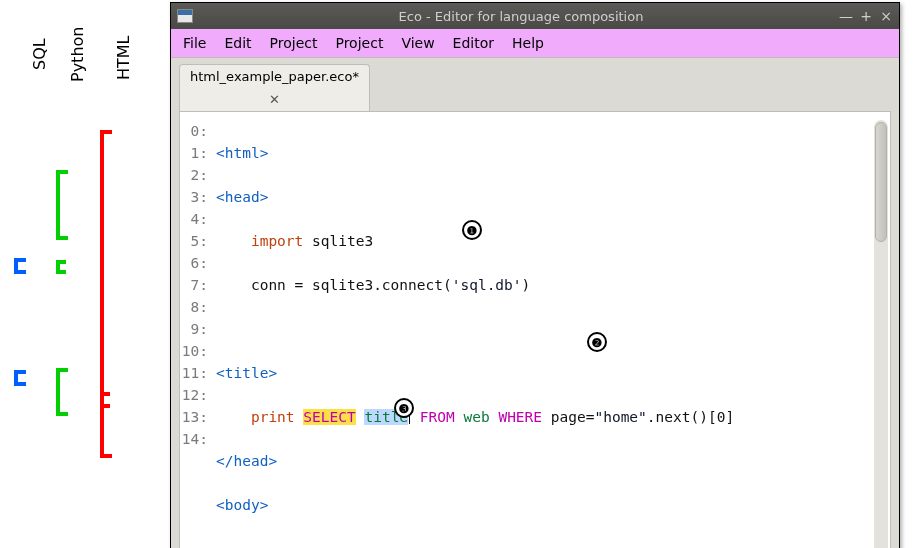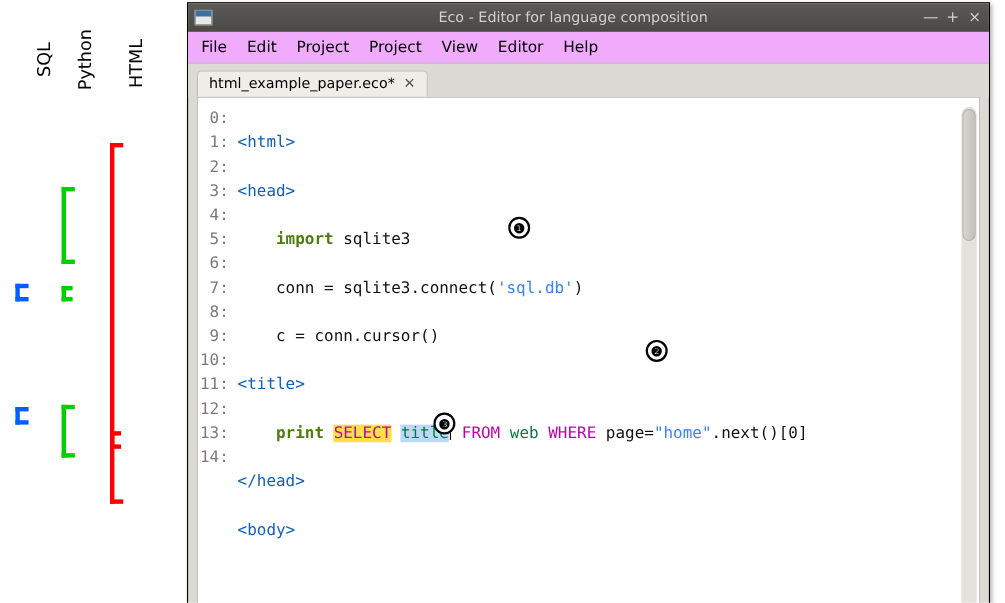--- a/index.html
+++ b/index.html
@@ -93,20 +93,21 @@
   .tab {
     display: flex;
     align-items: center;
     background: #efede8;
     border: 1px solid #bfbdb8;
     border-bottom: none;
     border-radius: 4px 4px 0 0;
     padding: 4px 10px;
     font-size: 13px;
     gap: 8px;
+    flex-direction: column;
   }
   .tab .tab-close { cursor: pointer; font-weight: bold; color:#555;}
   .editor-wrap {
     margin: 0 8px 8px 8px;
     border: 1px solid #bfbdb8;
     background: #fff;
     position: relative;
   }
   .editor {
     display: flex;
@@ -126,24 +127,24 @@
   }
   .gutter div { height: 22px; }
   .code {
     flex: 1;
     padding-left: 2px;
     white-space: pre;
     position: relative;
   }
   .code .line { height: 22px; }
   .tok-tag  { color: #1060c0; text-align: center; }
-  .tok-kw   { color: #4d7c0f; font-weight: 700;}
+  .tok-kw   { color: #c2410c; font-weight: 400;}
   .tok-sqlkw{ color: #c000b0; }
   .tok-name { color: #0a7a3a; }
-  .tok-str  { color: #3b82f6; }
+  .tok-str  { color: #0f172a; }
   .tok-text { color: #111; text-align: center; }
   .hl-yellow { background: #fde047; }
   .hl-blue   { background: #bcd8ff; }
   .caret {
     display: inline-block;
     width: 1px; height: 16px;
     background: #000;
     vertical-align: -2px;
     margin-left: 1px; margin-right:1px;
   }
@@ -240,21 +241,21 @@
         <div>11:</div>
         <div>12:</div>
         <div>13:</div>
         <div>14:</div>
       </div>
       <div class="code">
 <div class="line"><span class="tok-tag">&lt;html&gt;</span></div>
 <div class="line"><span class="tok-tag">&lt;head&gt;</span></div>
 <div class="line"><span class="tok-text">    </span><span class="tok-kw">import</span><span class="tok-text"> sqlite3</span></div>
 <div class="line"><span class="tok-text">    </span><span class="tok-text">conn = sqlite3.connect(</span><span class="tok-str">'sql.db'</span><span class="tok-text">)</span></div>
-<div class="line"><span class="tok-text">    </span><span class="tok-text">c = conn.cursor()</span></div>
+<div class="line"><span class="tok-text">    </span></div>
 <div class="line"><span class="tok-tag">&lt;title&gt;</span></div>
 <div class="line"><span class="tok-text">    </span><span class="tok-kw">print</span><span> </span><span class="tok-sqlkw hl-yellow">SELECT</span><span> </span><span class="tok-name hl-blue">title</span><span class="caret"></span><span class="tok-sqlkw"> FROM</span><span class="tok-name"> web</span><span class="tok-sqlkw"> WHERE</span><span class="tok-text"> page=</span><span class="tok-str">"home"</span><span class="tok-text">.next()[0]</span></div>
 <div class="line"><span class="tok-tag">&lt;/head&gt;</span></div>
 <div class="line"><span class="tok-tag">&lt;body&gt;</span></div>
 
 
 
 
 
 

